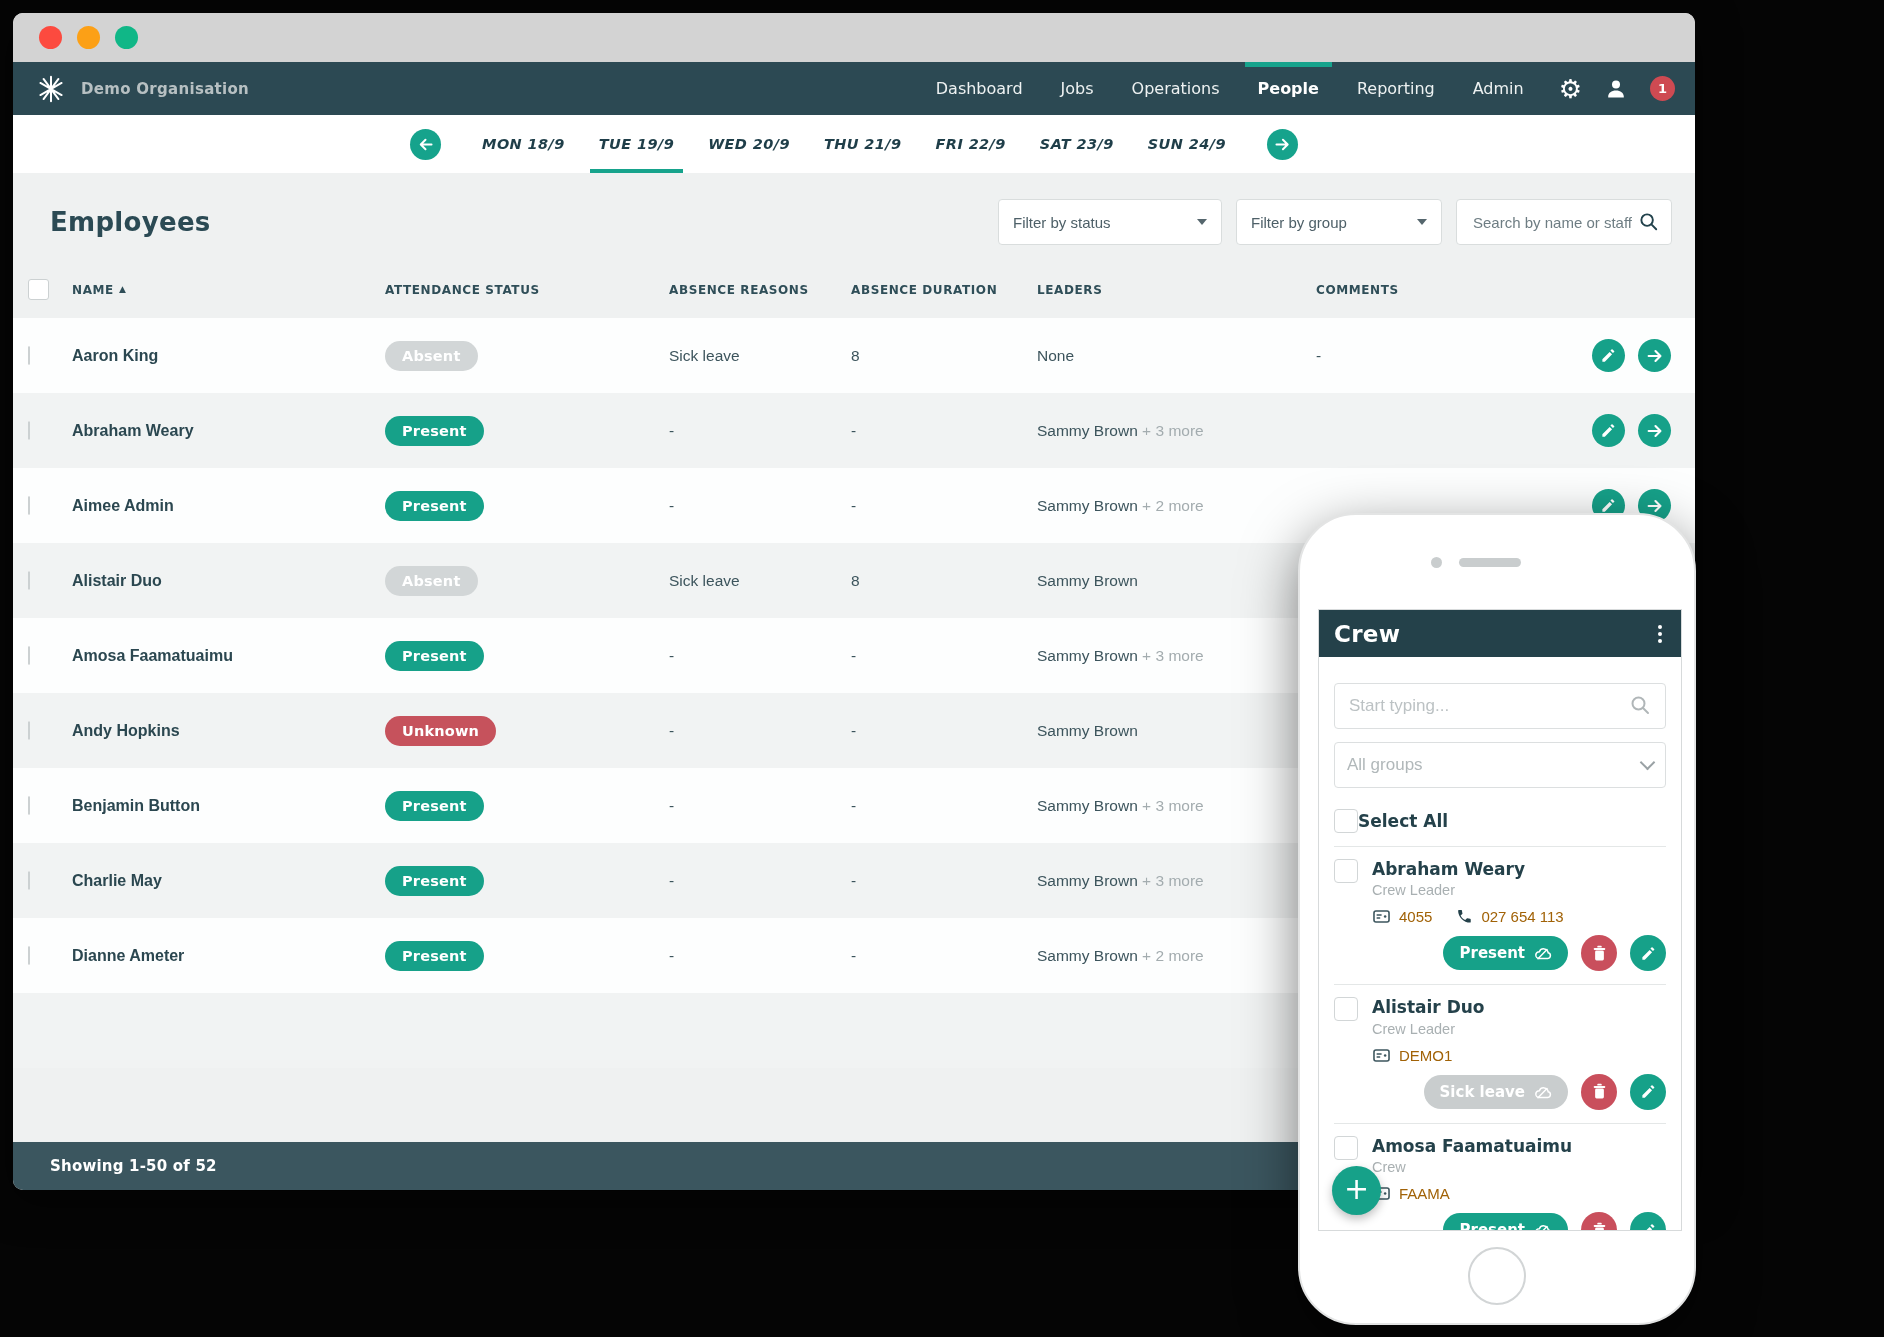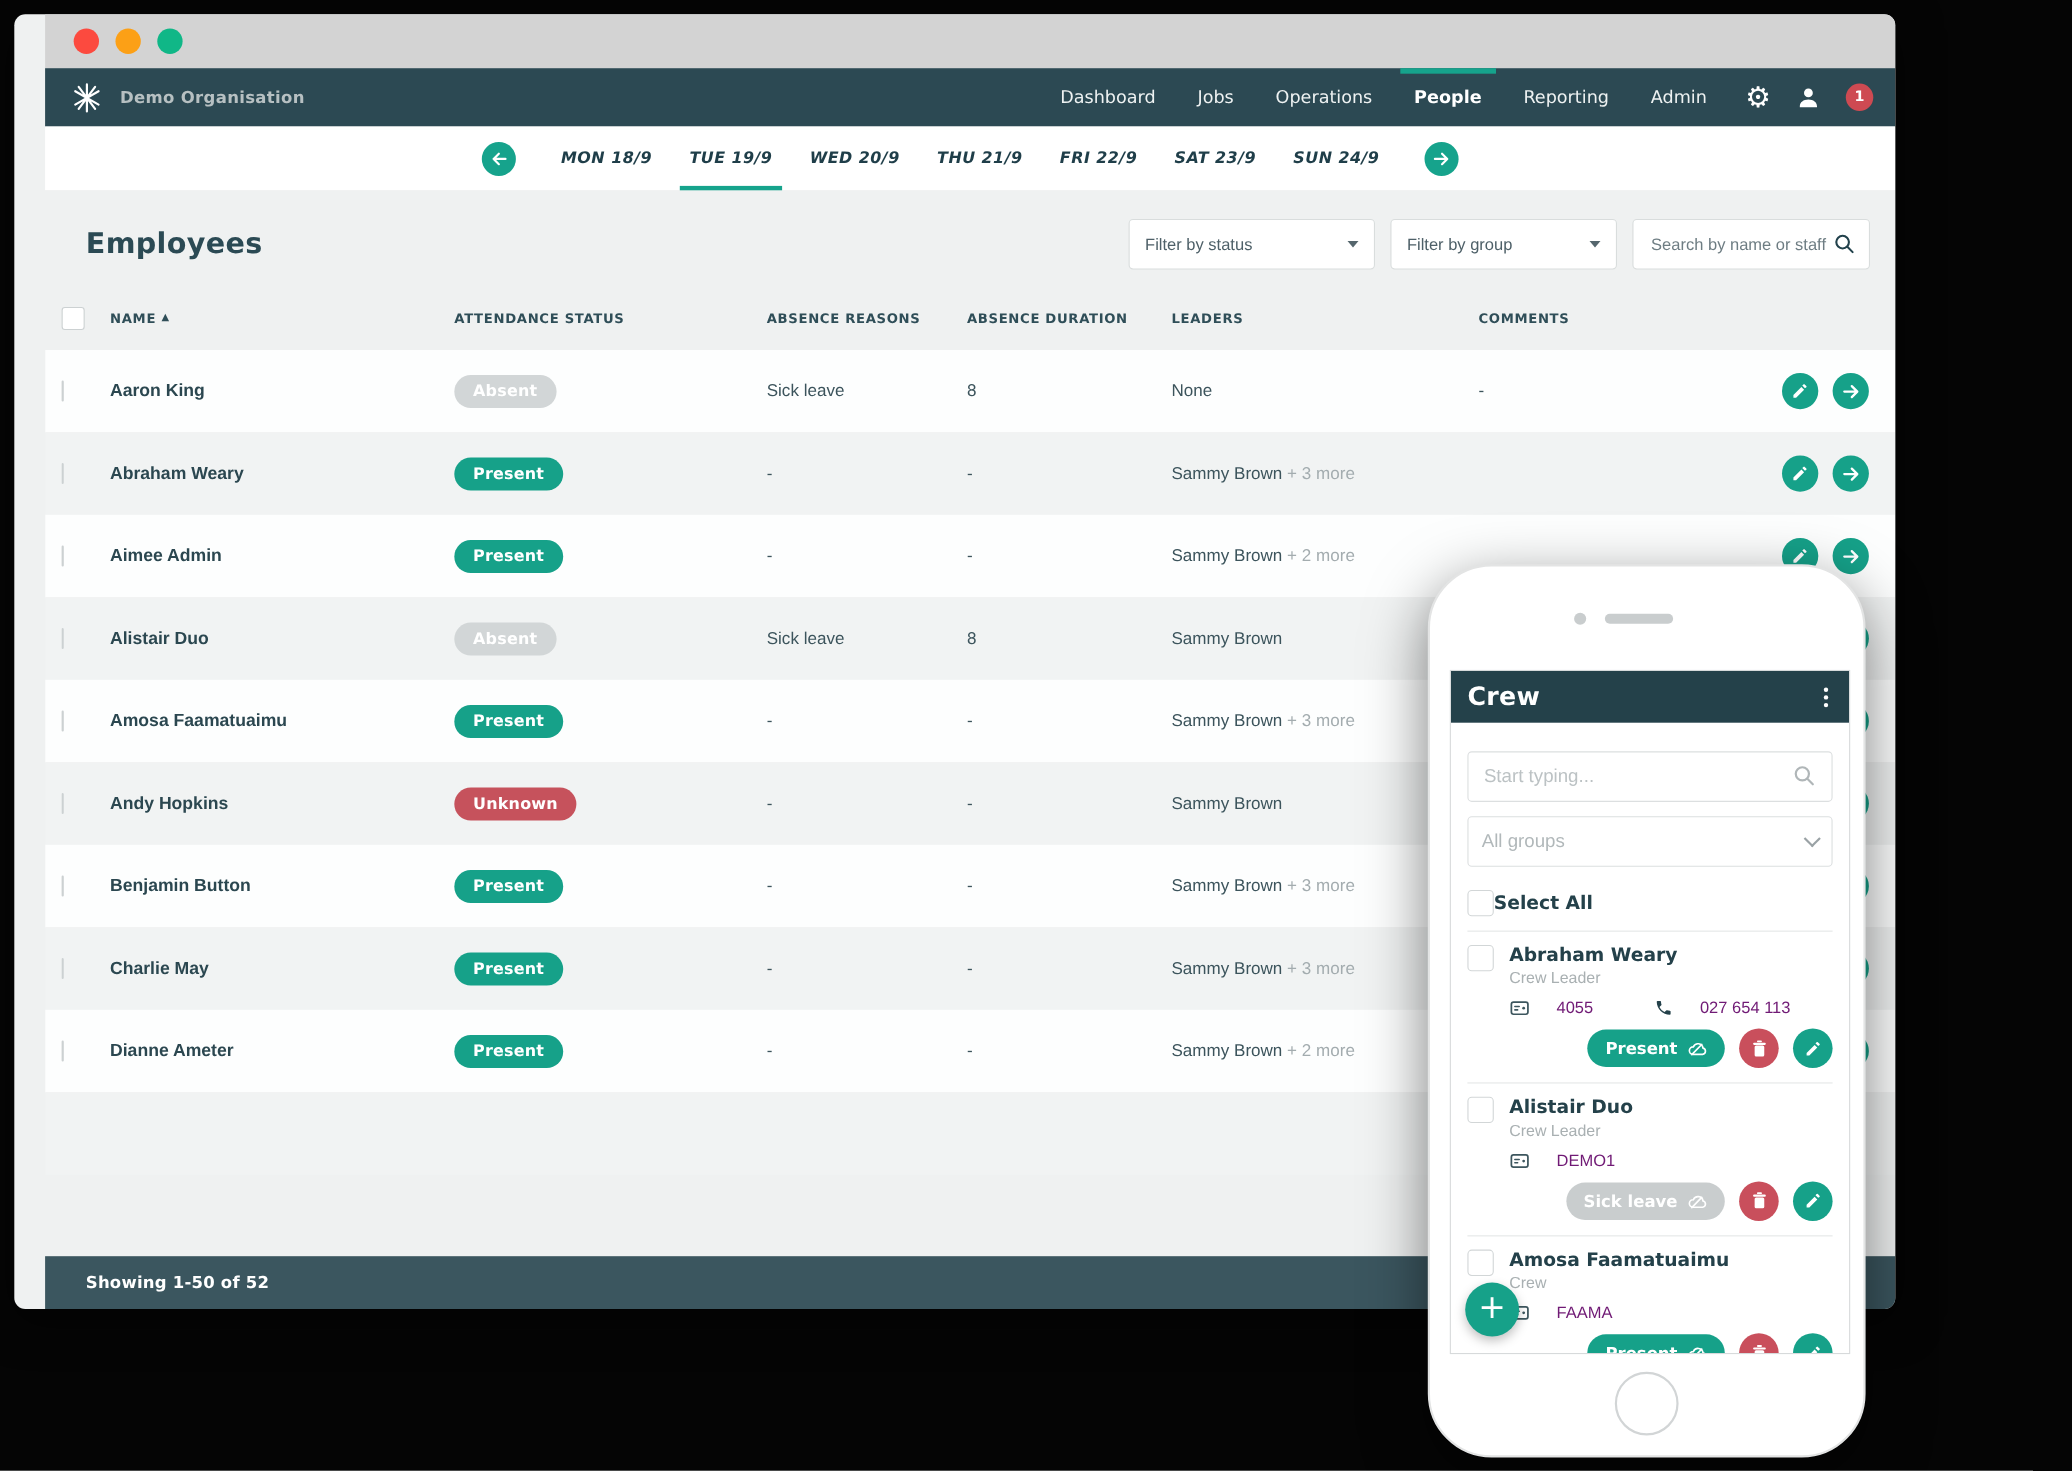--- a/index.html
+++ b/index.html
@@ -7,21 +7,20 @@
     width:1884px;height:1337px;background:#050505;position:relative;overflow:hidden;
     font-family:"Liberation Sans",sans-serif;-webkit-font-smoothing:antialiased;
   }
   .hdr-font{font-family:"DejaVu Sans","Liberation Sans",sans-serif;}
 
   
   .window{
     position:absolute;left:13px;top:13px;width:1682px;height:1177px;
     border-radius:10px;overflow:hidden;background:#eff1f1;display:flex;flex-direction:column;
     box-shadow:0 10px 40px rgba(0,0,0,.6);
-    padding-left:28px;
   }
   .titlebar{height:49px;background:#d3d3d3;display:flex;align-items:center;padding-left:26px;gap:15px;flex:none;}
   .tl-dot{width:23px;height:23px;border-radius:50%;}
   .tl-red{background:#fc4a3f;}  .tl-yellow{background:#fca016;}  .tl-green{background:#10b787;}
 
   
   .nav{height:53px;background:#2c4953;display:flex;align-items:center;padding:0 20px 0 24px;flex:none;color:#fff;}
   .logo{width:28px;height:28px;margin-right:16px;flex:none;}
   .org-name{color:#b7c0c2;font-weight:bold;font-size:15px;letter-spacing:.3px;}
   .nav-spacer{flex:1;}
@@ -117,21 +116,21 @@
   .chev{margin-left:auto;width:9px;height:9px;border-right:2px solid #9aa2a5;border-bottom:2px solid #9aa2a5;
         transform:rotate(45deg);margin-top:-5px;}
   .select-all{display:flex;align-items:center;padding:10px 0 13px;border-bottom:1px solid #e4e7e7;}
   .m-check{width:24px;height:24px;border:1px solid #d2d6d7;border-radius:4px;background:#fff;cursor:pointer;flex:none;box-sizing:border-box;}
   .select-all-label{font-size:17px;font-weight:bold;color:#24414a;}
   .member{padding:12px 0 13px;border-bottom:1px solid #e4e7e7;}
   .member:last-of-type{border-bottom:none;}
   .member-top{display:flex;gap:14px;}
   .member-name{font-size:17px;font-weight:bold;color:#24414a;line-height:1.2;}
   .member-role{font-size:14.5px;color:#a9b0b2;margin-top:3px;}
-  .member-id-row{display:flex;align-items:center;gap:24px;margin:9px 0 0 38px;font-size:15px;color:#701a75;}
+  .member-id-row{display:flex;align-items:center;gap:8px;margin:9px 0 0 38px;font-size:15px;color:#a16207;}
   .id-gap{width:8px;}
   .member-actions{display:flex;align-items:center;justify-content:flex-end;gap:13px;margin-top:9px;}
   .m-pill{display:inline-flex;align-items:center;gap:8px;border-radius:999px;padding:8px 16px;font-size:15px;
           font-weight:bold;color:#fff;}
   .m-pill--present{background:#16a189;}
   .m-pill--sick{background:#c9cdce;}
   .m-circle{width:36px;height:36px;border-radius:50%;border:none;display:flex;align-items:center;justify-content:center;
             cursor:pointer;padding:0;flex:none;}
   .m-circle--del{background:#c94f5c;}
   .m-circle--edit{background:#16a189;}

